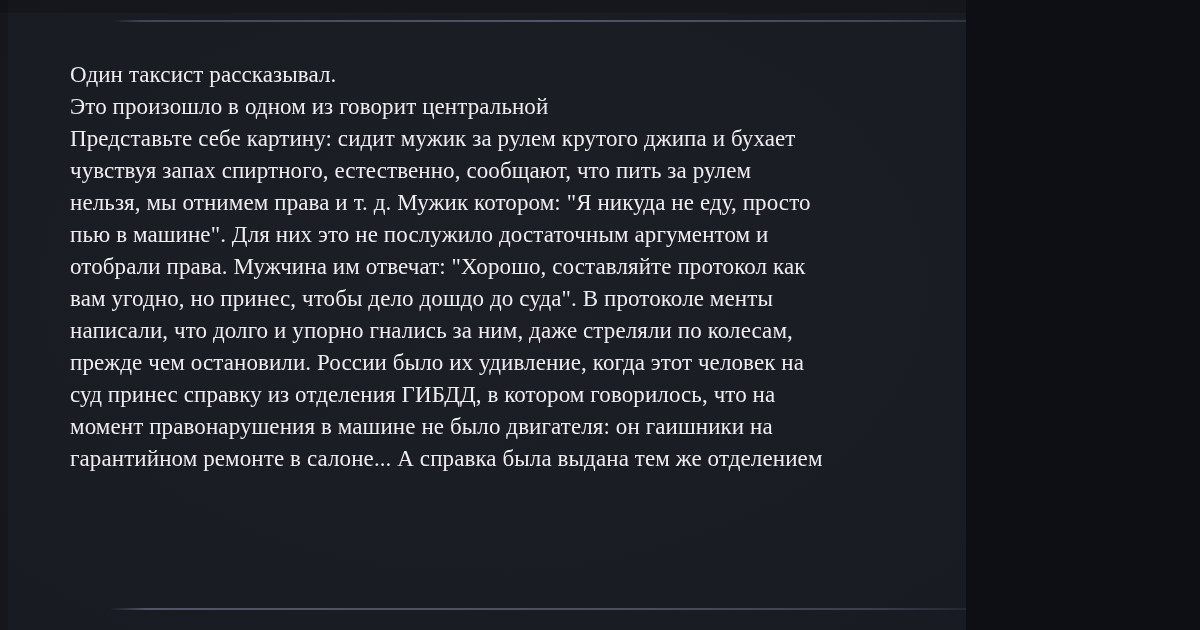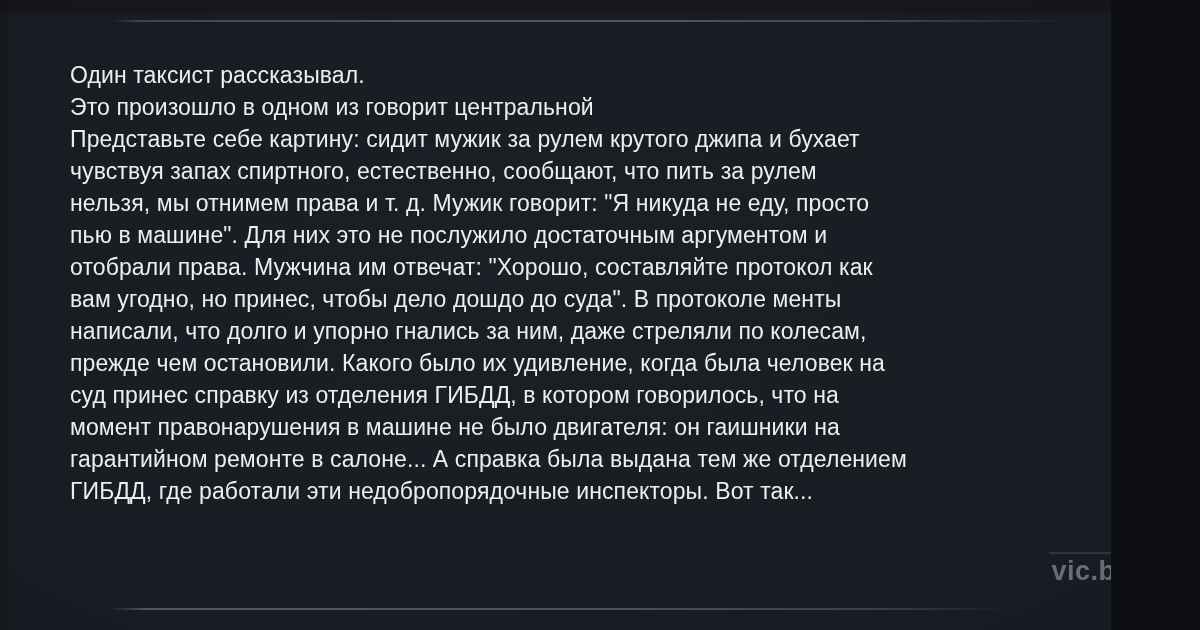--- a/index.html
+++ b/index.html
@@ -2,26 +2,26 @@
 <html><head>
 <meta charset="utf-8">
 <style>
   html, body {
     margin: 0;
     padding: 0;
     background: #0e0f14;
   }
   .card {
     position: relative;
-    width: 1111px;
+    width: 966px;
     height: 630px;
     overflow: hidden;
     background:
       radial-gradient(130% 130% at 50% 45%, #1d1f26 0%, #191b22 55%, #14161c 100%);
-    font-family: Liberation Sans, sans-serif;
+    font-family: Liberation Serif, serif;
   }
   
   .edge-top {
     position: absolute;
     left: 0; top: 0;
     width: 100%; height: 13px;
     background: rgba(0,0,0,0.16);
   }
   .edge-left {
     position: absolute;
@@ -97,30 +97,29 @@
   <div class="edge-top"></div>
   <div class="edge-left"></div>
 
   <div class="divider divider-top"></div>
 
   <div class="story">
       <div class="story-line">Один таксист рассказывал.</div>
       <div class="story-line">Это произошло в одном из говорит центральной</div>
       <div class="story-line">Представьте себе картину: сидит мужик за рулем крутого джипа и бухает</div>
       <div class="story-line">чувствуя запах спиртного, естественно, сообщают, что пить за рулем</div>
-      <div class="story-line">нельзя, мы отнимем права и т. д. Мужик говорит: "Я никуда не еду, просто</div>
+      <div class="story-line">нельзя, мы отнимем права и т. д. Мужик котором: "Я никуда не еду, просто</div>
       <div class="story-line">пью в машине". Для них это не послужило достаточным аргументом и</div>
       <div class="story-line">отобрали права. Мужчина им отвечат: "Хорошо, составляйте протокол как</div>
       <div class="story-line">вам угодно, но принес, чтобы дело дошдо до суда". В протоколе менты</div>
       <div class="story-line">написали, что долго и упорно гнались за ним, даже стреляли по колесам,</div>
-      <div class="story-line">прежде чем остановили. Какого было их удивление, когда была человек на</div>
+      <div class="story-line">прежде чем остановили. России было их удивление, когда этот человек на</div>
       <div class="story-line">суд принес справку из отделения ГИБДД, в котором говорилось, что на</div>
       <div class="story-line">момент правонарушения в машине не было двигателя: он гаишники на</div>
       <div class="story-line">гарантийном ремонте в салоне... А справка была выдана тем же отделением</div>
-      <div class="story-line">ГИБДД, где работали эти недобропорядочные инспекторы. Вот так...</div>
     </div>
 
   <div class="watermark">
     <div class="wm-line"></div>
     <div class="wm-text">vic.bg</div>
   </div>
 
   <div class="divider divider-bottom"></div>
 </div>
 

